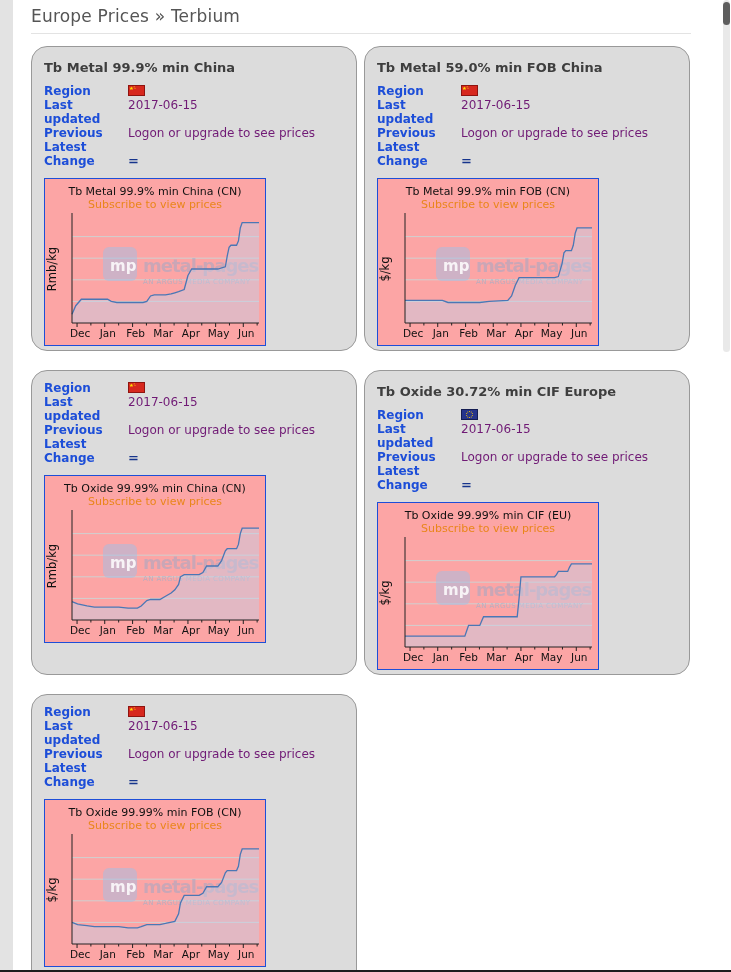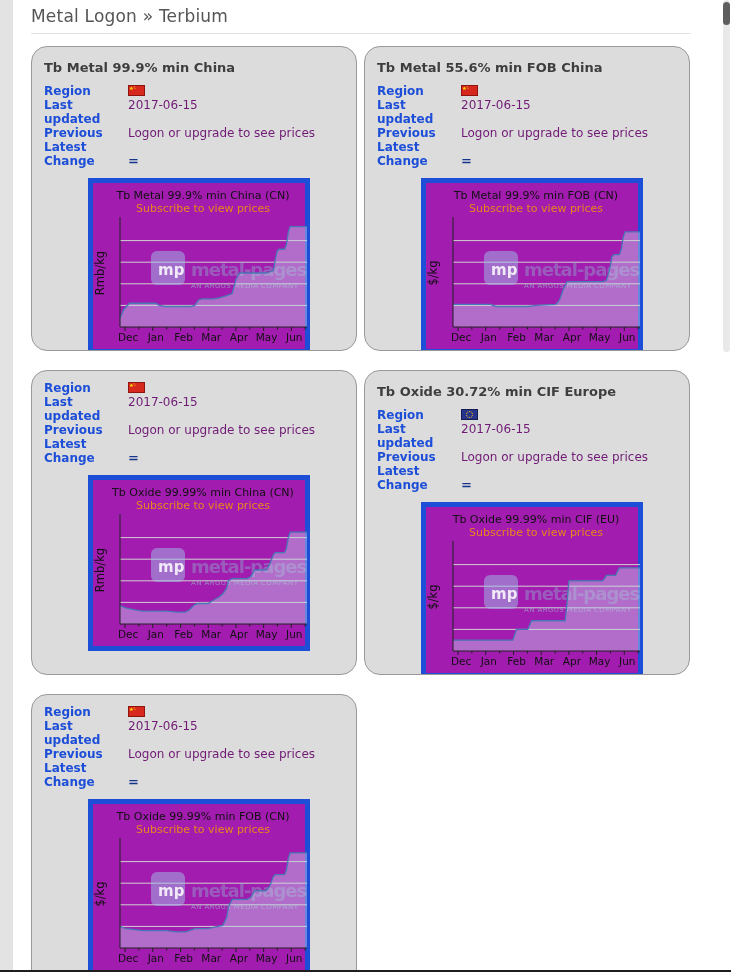--- a/index.html
+++ b/index.html
@@ -17,33 +17,33 @@
   .card {
     box-sizing:border-box; height:305px; background:#dcdcdc;
     border:1px solid #999; border-radius:16px; padding:10px 12px; overflow:hidden;
   }
   .card-title { font-size:13px; font-weight:bold; color:#3e3e3e; margin:3px 0 9px; }
   .row { display:flex; font-size:12px; line-height:14px; min-height:14px; }
   .lbl { width:84px; font-weight:bold; color:#1d4ed8; flex-shrink:0; }
   .val { color:#701a75; }
   .flag-holder { margin-top:1px; line-height:0; }
   .change-val { color:#16348c; font-weight:bold; font-size:13px; line-height:13px; }
-  .chart-box { margin-top:10px; width:222px; background:#a21caf; border:5px solid #1d4ed8; box-sizing:border-box;margin-left:44px; }
+  .chart-box { margin-top:10px; width:222px; background:#fca5a5; border:1px solid #1d4ed8; box-sizing:border-box; }
   svg.chart { display:block; }
   .scrollbar-track { position:absolute; right:1px; top:0; width:7px; height:352px; background:#e9e9e9; border-radius:4px; }
   .scrollbar-thumb { position:absolute; right:1px; top:2px; width:7px; height:23px; background:#5e5e5e; border-radius:4px; }
   .bottom-bar { position:absolute; left:0; bottom:0; width:731px; height:2px; background:#1e1e1e; }
 </style>
 </head>
 <body>
 
 <div class="left-strip"></div>
 
 <div class="content">
-  <h1 class="breadcrumb">Metal Logon » Terbium</h1>
+  <h1 class="breadcrumb">Europe Prices » Terbium</h1>
   <div class="grid">
   <div class="card">
     <div class="card-title">Tb Metal 99.9% min China</div>
     <div class="row">
       <span class="lbl">Region</span>
       <span class="val flag-holder"><svg width="17" height="11" viewBox="0 0 17 11">
               <rect x="0.5" y="0.5" width="16" height="10" fill="#d7281e" stroke="#8f1410" stroke-width="1"></rect>
               <polygon points="3.4,1.4 4,2.7 5.4,2.8 4.3,3.7 4.7,5 3.4,4.3 2.1,5 2.5,3.7 1.4,2.8 2.8,2.7" fill="#ffde00"></polygon>
               <circle cx="6.2" cy="1.8" r="0.5" fill="#ffde00"></circle>
               <circle cx="7" cy="3.2" r="0.5" fill="#ffde00"></circle>
@@ -103,21 +103,21 @@
             <text x="173.616" y="158" text-anchor="middle" font-size="10.5" fill="#111">May</text>
             <line x1="184.454" y1="144" x2="184.454" y2="146.5" stroke="#222222" stroke-width="1"></line>
             <line x1="198.292" y1="144" x2="198.292" y2="148" stroke="#222222" stroke-width="1"></line>
             <text x="201.292" y="158" text-anchor="middle" font-size="10.5" fill="#111">Jun</text>
             <line x1="212.13" y1="144" x2="212.13" y2="146.5" stroke="#222222" stroke-width="1"></line>
           </svg>
     </div>
   </div>
 
   <div class="card">
-    <div class="card-title">Tb Metal 55.6% min FOB China</div>
+    <div class="card-title">Tb Metal 59.0% min FOB China</div>
     <div class="row">
       <span class="lbl">Region</span>
       <span class="val flag-holder"><svg width="17" height="11" viewBox="0 0 17 11">
               <rect x="0.5" y="0.5" width="16" height="10" fill="#d7281e" stroke="#8f1410" stroke-width="1"></rect>
               <polygon points="3.4,1.4 4,2.7 5.4,2.8 4.3,3.7 4.7,5 3.4,4.3 2.1,5 2.5,3.7 1.4,2.8 2.8,2.7" fill="#ffde00"></polygon>
               <circle cx="6.2" cy="1.8" r="0.5" fill="#ffde00"></circle>
               <circle cx="7" cy="3.2" r="0.5" fill="#ffde00"></circle>
             </svg></span>
     </div>
     <div class="row">

